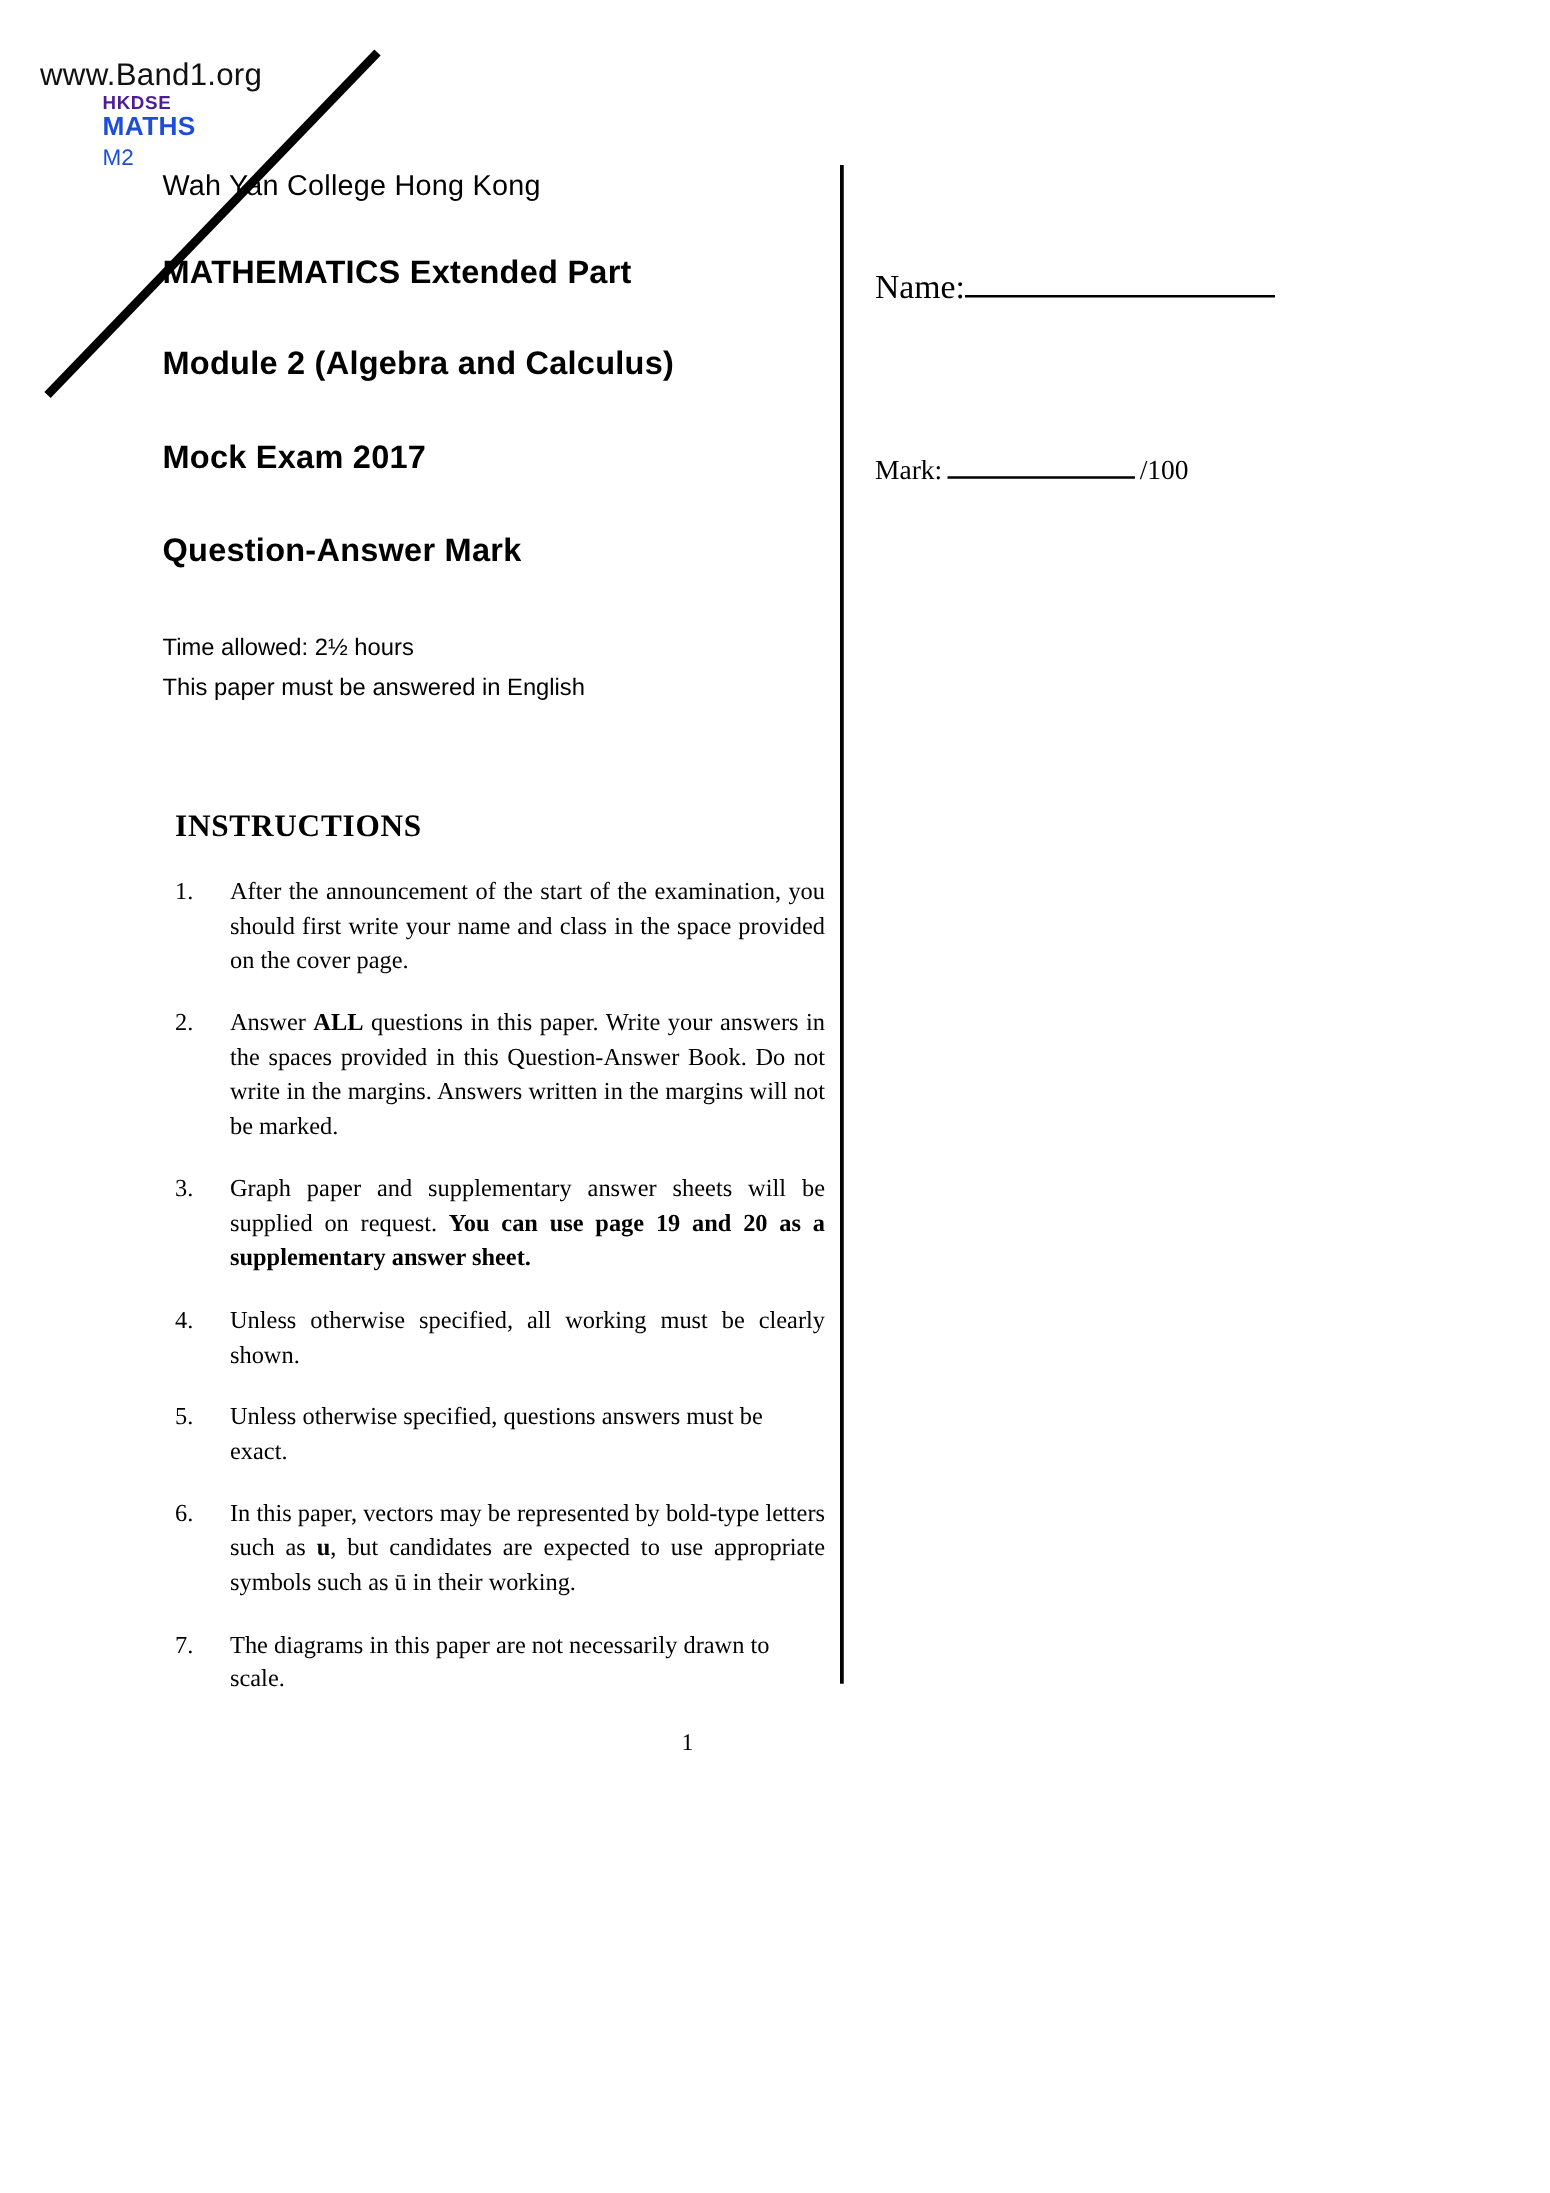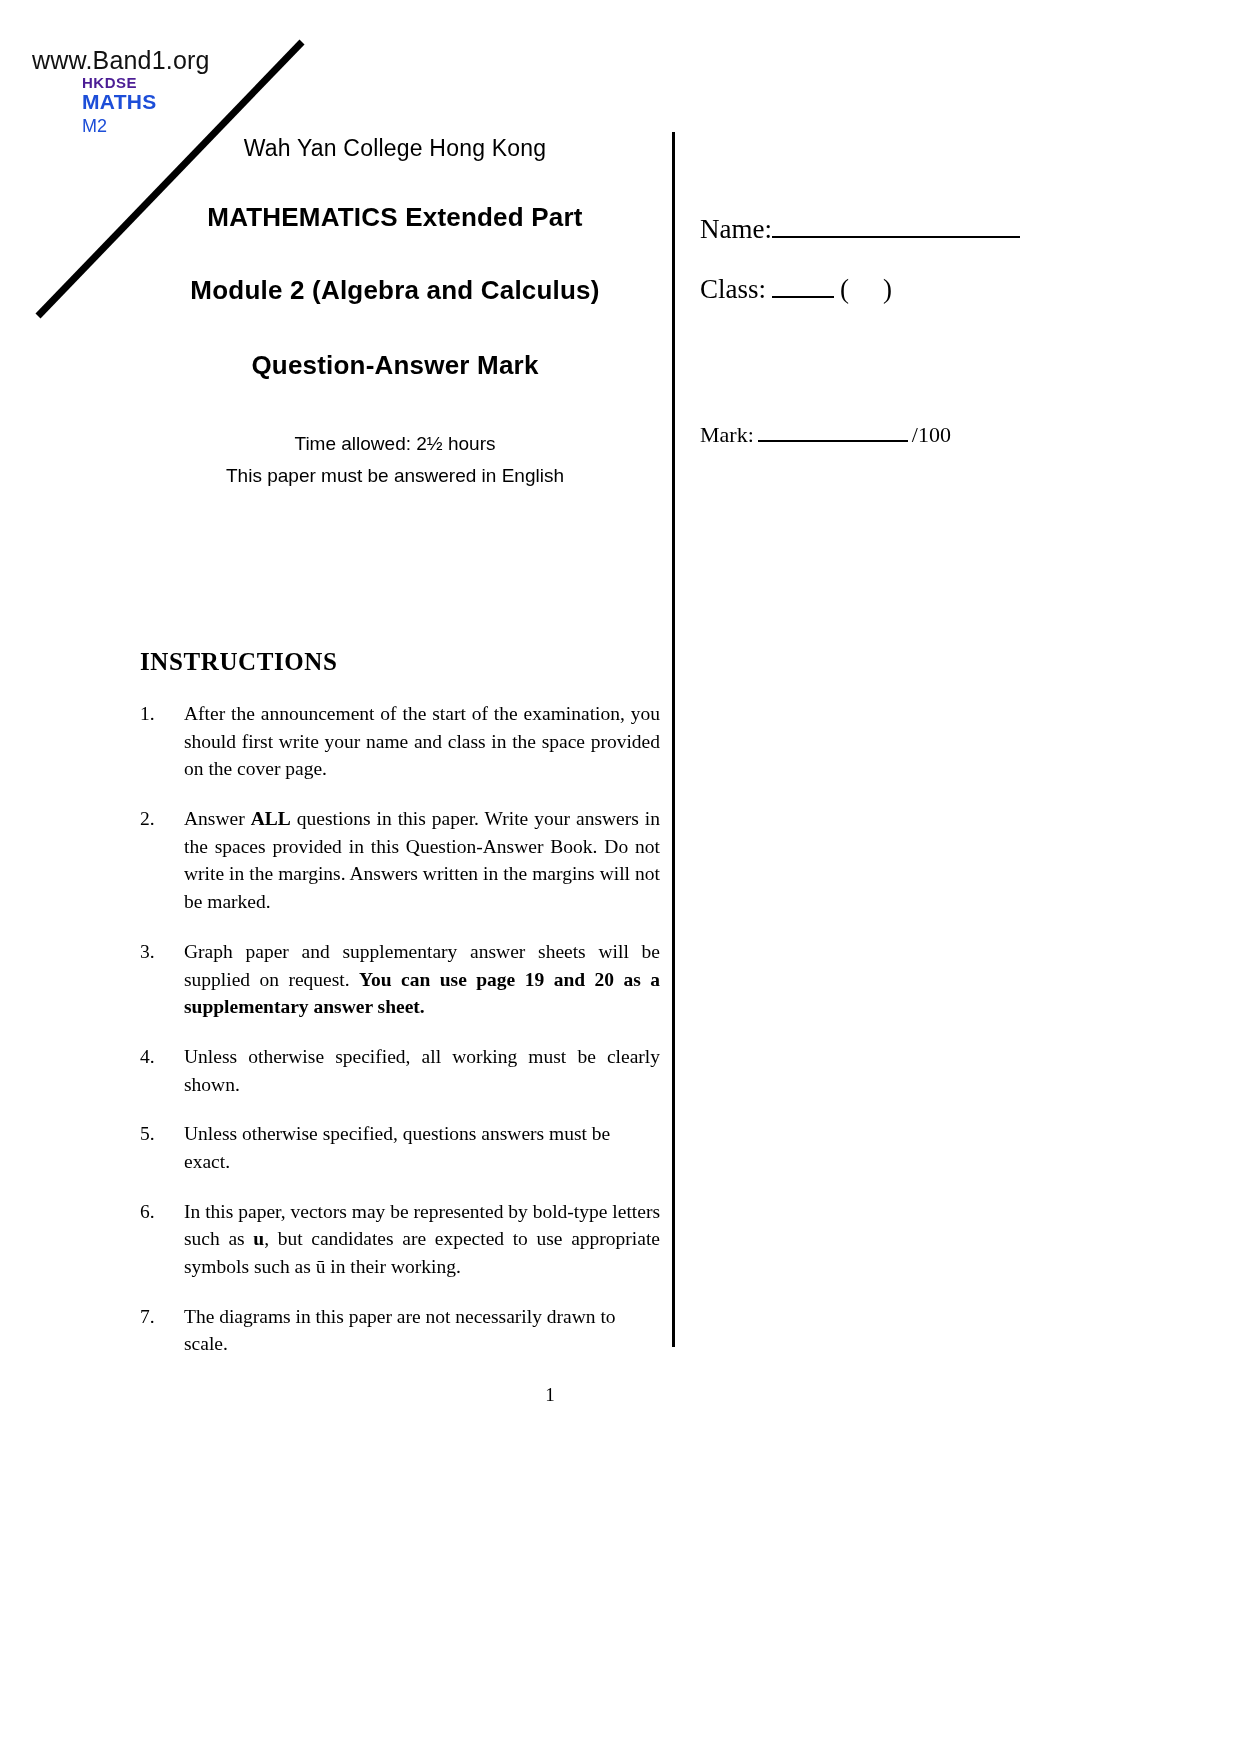--- a/index.html
+++ b/index.html
@@ -76,21 +76,20 @@
     height: 1215px;
     background: #000;
   }
 
   
   .title-col {
     position: absolute;
     left: 130px;
     top: 135px;
     width: 530px;
-    text-align: center;
     font-family: "Liberation Sans", sans-serif;
   }
   .school {
     font-size: 23px;
     margin-bottom: 40px;
     letter-spacing: 0.2px;
   }
   .big-title {
     font-size: 26px;
     font-weight: bold;
@@ -190,32 +189,30 @@
   <div class="corner-label l2">MATHS</div>
   <div class="corner-label l3">M2</div>
 </div>
 
 <div class="divider"></div>
 
 <div class="title-col">
   <div class="school">Wah Yan College Hong Kong</div>
   <div class="big-title t1">MATHEMATICS Extended Part</div>
   <div class="big-title t2">Module 2 (Algebra and Calculus)</div>
+  <div class="big-title t3">Mock Exam 2017</div>
   <div class="big-title t4">Question-Answer Mark</div>
   <div class="subline">Time allowed: 2½ hours</div>
   <div class="subline last">This paper must be answered in English</div>
 </div>
 
 <div class="id-col">
   <div class="id-row id-name">
     <span>Name:</span><span class="rule"></span>
   </div>
-  <div class="id-row id-class">
-    <span>Class:</span><span class="rule"></span><span>(</span><span style="display:inline-block;width:34px"></span><span>)</span>
-  </div>
   <div class="id-row id-mark">
     <span>Mark:</span><span class="rule"></span><span>/100</span>
   </div>
 </div>
 
 <div class="instr-head">INSTRUCTIONS</div>
 
 <div class="instr-list">
 
   <div class="instr-item">

